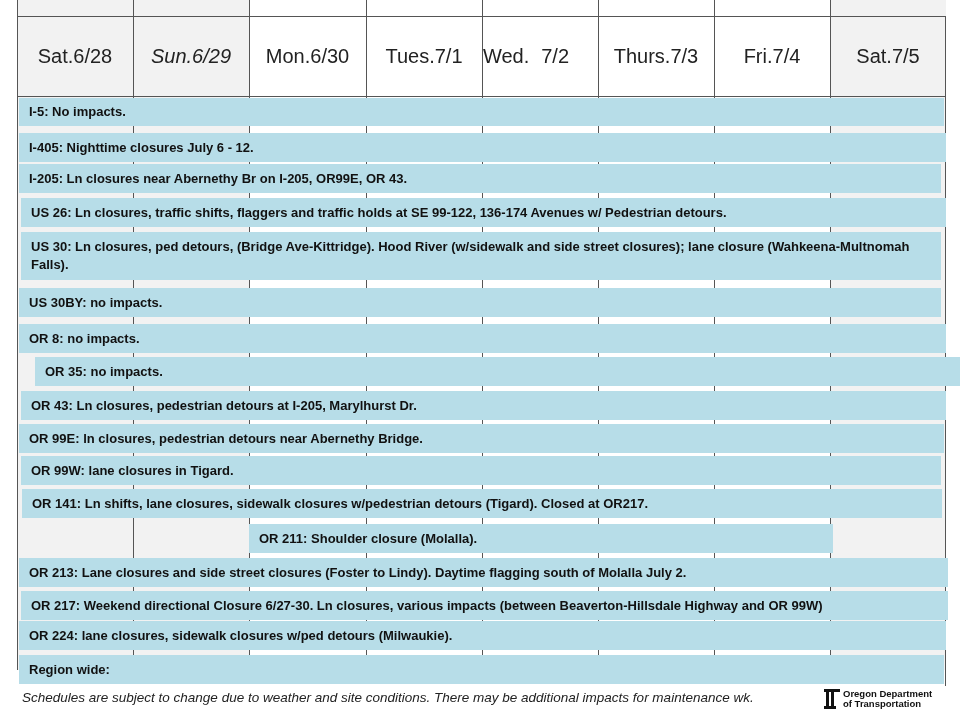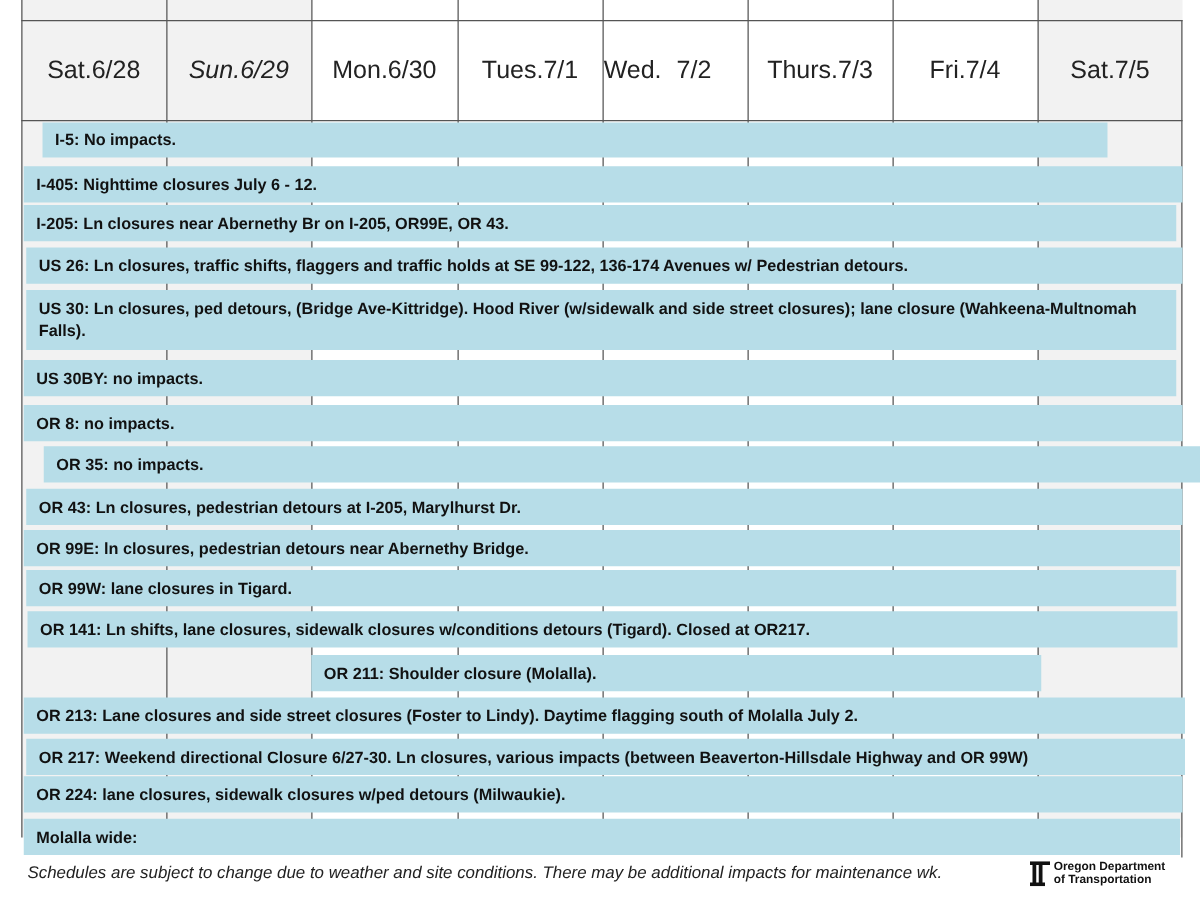--- a/index.html
+++ b/index.html
@@ -64,21 +64,21 @@
 </div>
 <div class="hdr" style="left:714px;width:116px;">
   <span>Fri.</span>
   <span>7/4</span>
 </div>
 <div class="hdr" style="left:830px;width:116px;">
   <span>Sat.</span>
   <span>7/5</span>
 </div>
 
-<div class="bar" style="left:34px;top:98px;width:852px;height:28px;">
+<div class="bar" style="left:19px;top:98px;width:925px;height:28px;">
   <span>I-5:  No impacts.</span>
 </div>
 <div class="bar" style="left:19px;top:133px;width:927px;height:29px;">
   <span>I-405: Nighttime closures July 6 - 12.</span>
 </div>
 <div class="bar" style="left:19px;top:164px;width:922px;height:29px;">
   <span>I-205: Ln closures near Abernethy Br on I-205, OR99E, OR 43.</span>
 </div>
 <div class="bar" style="left:21px;top:198px;width:925px;height:29px;">
   <span>US 26: Ln closures, traffic shifts, flaggers and traffic holds at SE 99-122, 136-174 Avenues w/ Pedestrian detours.</span>
@@ -98,36 +98,36 @@
 <div class="bar" style="left:21px;top:391px;width:925px;height:29px;">
   <span>OR 43: Ln closures, pedestrian detours at I-205, Marylhurst Dr.</span>
 </div>
 <div class="bar" style="left:19px;top:424px;width:925px;height:29px;">
   <span>OR 99E: ln closures, pedestrian detours near Abernethy Bridge.</span>
 </div>
 <div class="bar" style="left:21px;top:456px;width:920px;height:29px;">
   <span>OR 99W: lane closures in Tigard.</span>
 </div>
 <div class="bar" style="left:22px;top:489px;width:920px;height:29px;">
-  <span>OR 141: Ln shifts, lane closures, sidewalk closures w/conditions detours (Tigard).  Closed at OR217.</span>
+  <span>OR 141: Ln shifts, lane closures, sidewalk closures w/pedestrian detours (Tigard).  Closed at OR217.</span>
 </div>
 <div class="bar" style="left:249px;top:524px;width:584px;height:29px;">
   <span>OR 211: Shoulder closure (Molalla).</span>
 </div>
 <div class="bar" style="left:19px;top:558px;width:929px;height:29px;">
   <span>OR 213: Lane closures and side street closures (Foster to Lindy). Daytime flagging south of Molalla July 2.</span>
 </div>
 <div class="bar" style="left:21px;top:591px;width:927px;height:29px;">
   <span>OR 217: Weekend directional Closure 6/27-30. Ln closures, various impacts (between Beaverton-Hillsdale Highway and OR 99W)</span>
 </div>
 <div class="bar" style="left:19px;top:621px;width:927px;height:29px;">
   <span>OR 224: lane closures, sidewalk closures w/ped detours (Milwaukie).</span>
 </div>
 <div class="bar" style="left:19px;top:655px;width:925px;height:29px;">
-  <span>Molalla wide:</span>
+  <span>Region wide:</span>
 </div>
 
 <div class="footer">Schedules are subject to change due to weather and site conditions. There may be additional impacts for maintenance wk.</div>
 
 <div class="logo">
   <div class="logo-mark">
     <svg width="16" height="20" viewBox="0 0 16 20">
       <rect x="0" y="0" width="16" height="3" fill="#111"></rect>
       <rect x="2" y="3" width="3" height="15" fill="#111"></rect>
       <rect x="7" y="3" width="3" height="15" fill="#111"></rect>

